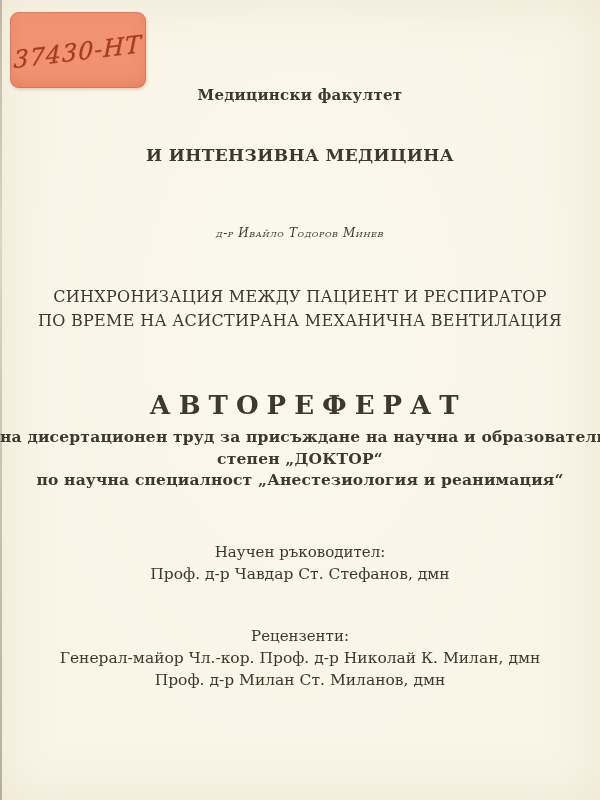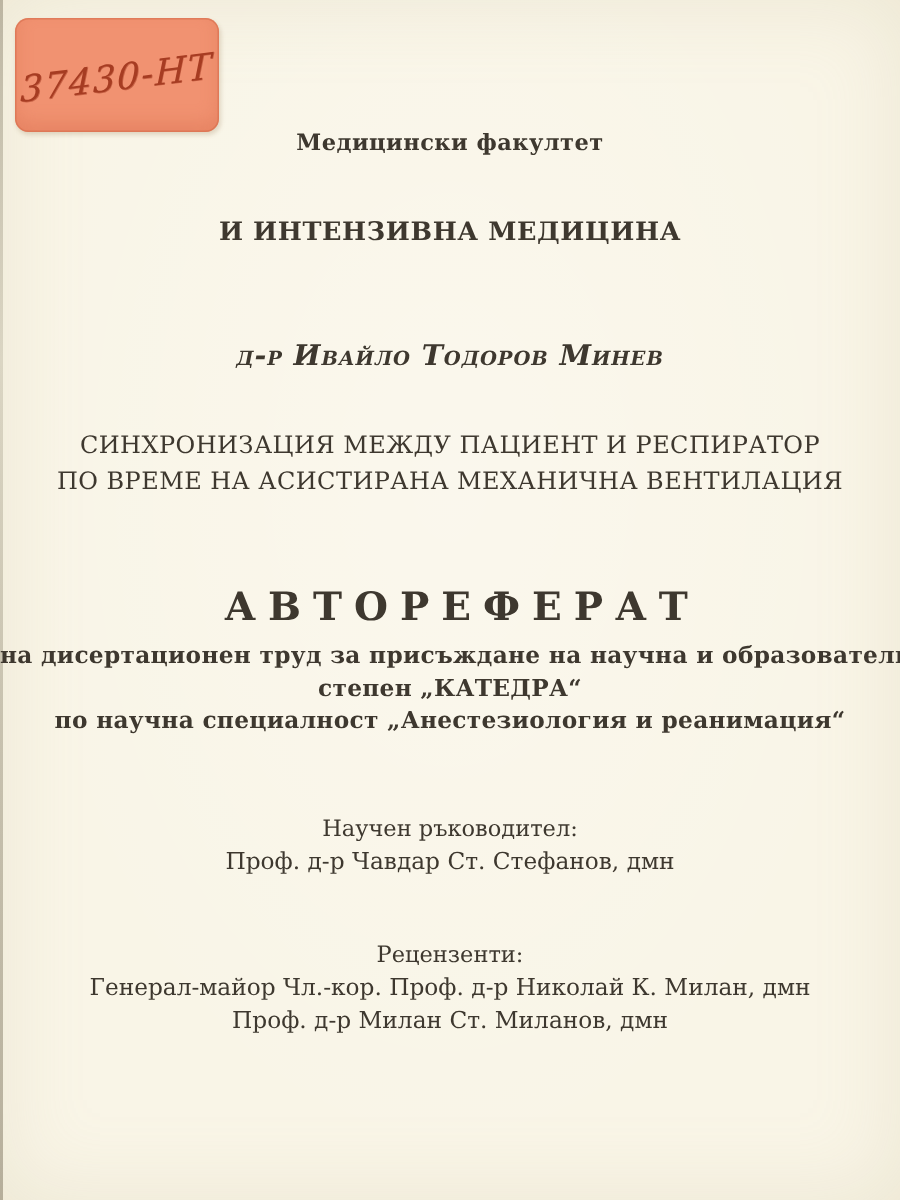--- a/index.html
+++ b/index.html
@@ -64,22 +64,22 @@
   }
   .b   { font-weight: bold; }
   .u15 { font-size: 15px; letter-spacing: 0.3px; }
   .dept {
     font-size: 17px;
     font-weight: bold;
     letter-spacing: 0.4px;
   }
   .dept-spaced { word-spacing: 7px; }
   .author {
-    font-size: 19px;
-    font-weight: bold;
+    font-size: 12px;
+    font-weight: normal;
     font-style: italic;
     font-variant: small-caps;
     letter-spacing: 0.6px;
   }
   .thesis-title {
     font-size: 16px;
     font-weight: normal;
     letter-spacing: 0.3px;
   }
   .doc-type {
@@ -116,21 +116,21 @@
   <div class="line author" style="top:226px">д-р Ивайло Тодоров Минев</div>
 
   <div class="line thesis-title" style="top:287px">СИНХРОНИЗАЦИЯ МЕЖДУ ПАЦИЕНТ И РЕСПИРАТОР</div>
 
   <div class="line thesis-title" style="top:311px">ПО ВРЕМЕ НА АСИСТИРАНА МЕХАНИЧНА ВЕНТИЛАЦИЯ</div>
 
   <div class="line doc-type" style="top:390px">АВТОРЕФЕРАТ</div>
 
   <div class="line subtitle" style="top:427px">на дисертационен труд за присъждане на научна и образователна</div>
 
-  <div class="line subtitle" style="top:449px">степен „КАТЕДРА“</div>
+  <div class="line subtitle" style="top:449px">степен „ДОКТОР“</div>
 
   <div class="line subtitle" style="top:470px">по научна специалност „Анестезиология и реанимация“</div>
 
   <div class="line plain155" style="top:565px">Проф. д-р Чавдар Ст. Стефанов, дмн</div>
 
   <div class="line plain15" style="top:543px">Научен ръководител:</div>
 
   <div class="line plain15" style="top:627px">Рецензенти:</div>
 
   <div class="line plain155" style="top:649px">Генерал-майор Чл.-кор. Проф. д-р Николай К. Милан, дмн</div>

